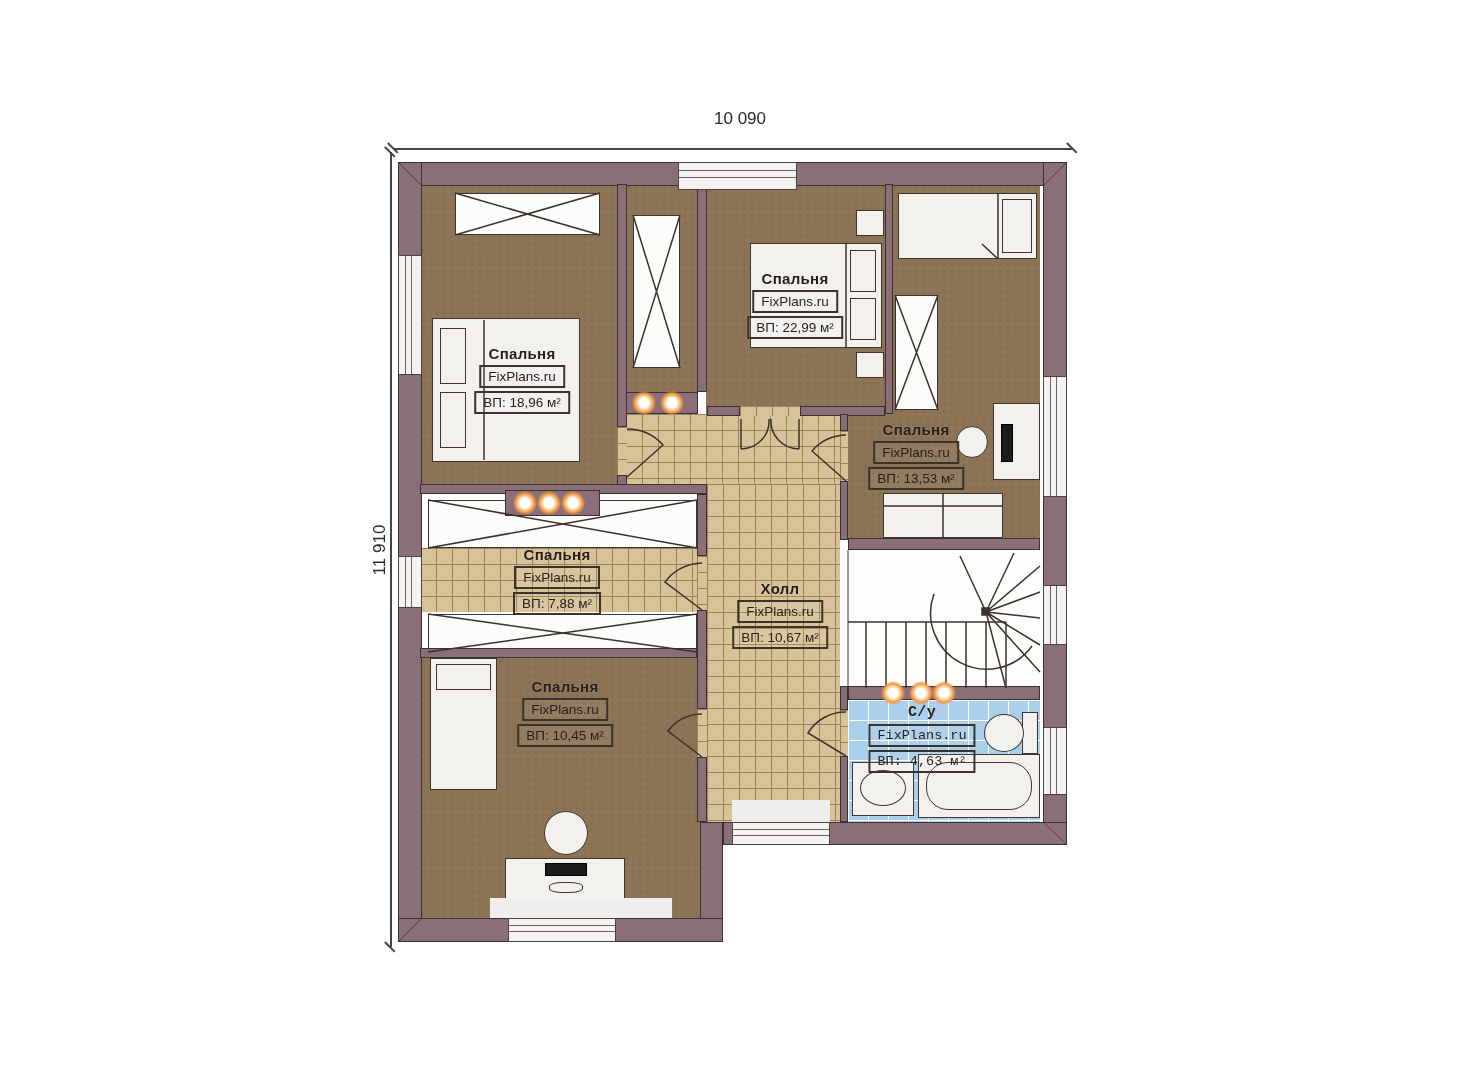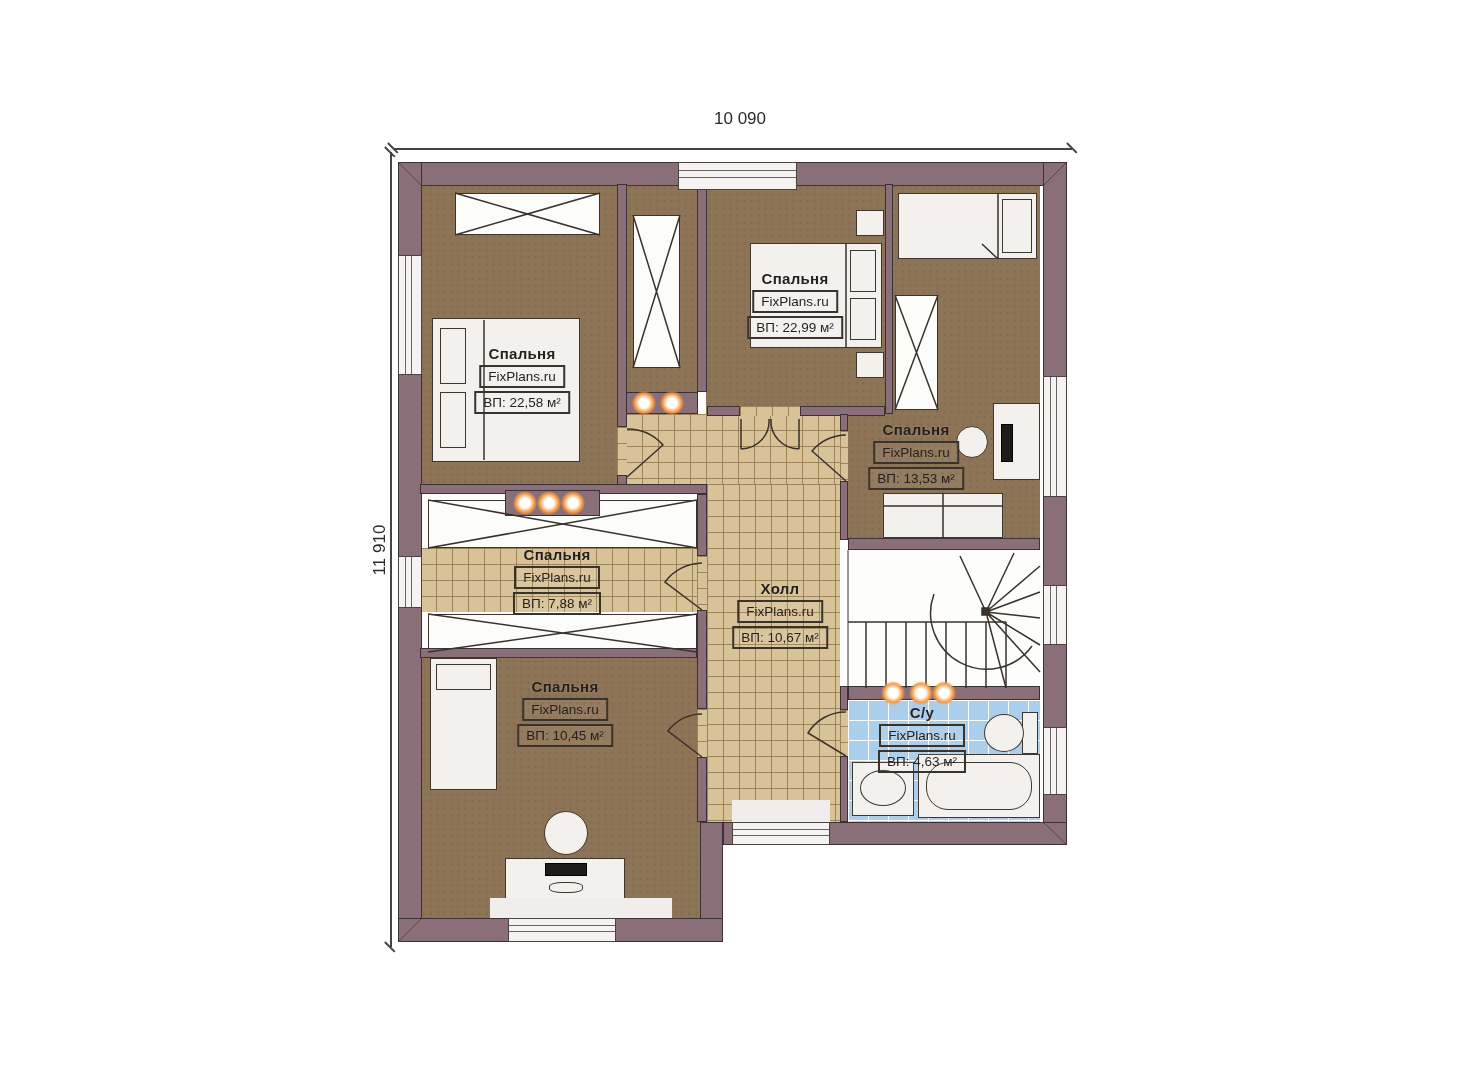--- a/index.html
+++ b/index.html
@@ -190,21 +190,21 @@
   <div class="light" style="left:513px;top:491px;"></div>
   <div class="light" style="left:537px;top:491px;"></div>
   <div class="light" style="left:561px;top:491px;"></div>
   <div class="light" style="left:881px;top:681px;"></div>
   <div class="light" style="left:909px;top:681px;"></div>
   <div class="light" style="left:932px;top:681px;"></div>
 
   <div class="room-label" style="left:522px;top:345px;">
     <div class="room-name">Спальня</div>
     <div class="label-box">FixPlans.ru</div>
-    <div class="label-box">ВП: 22,58 м²</div>
+    <div class="label-box">ВП: 18,96 м²</div>
   </div>
   <div class="room-label" style="left:795px;top:270px;">
     <div class="room-name">Спальня</div>
     <div class="label-box">FixPlans.ru</div>
     <div class="label-box">ВП: 22,99 м²</div>
   </div>
   <div class="room-label" style="left:916px;top:421px;">
     <div class="room-name">Спальня</div>
     <div class="label-box">FixPlans.ru</div>
     <div class="label-box">ВП: 13,53 м²</div>
@@ -217,21 +217,21 @@
   <div class="room-label" style="left:780px;top:580px;">
     <div class="room-name">Холл</div>
     <div class="label-box">FixPlans.ru</div>
     <div class="label-box">ВП: 10,67 м²</div>
   </div>
   <div class="room-label" style="left:565px;top:678px;">
     <div class="room-name">Спальня</div>
     <div class="label-box">FixPlans.ru</div>
     <div class="label-box">ВП: 10,45 м²</div>
   </div>
-  <div class="room-label" style="left:922px;top:704px;">
+  <div class="room-label" style="left:922px;top:704px;font-family:Liberation Mono, monospace;">
     <div class="room-name">С/у</div>
     <div class="label-box">FixPlans.ru</div>
     <div class="label-box">ВП: 4,63 м²</div>
   </div>
 
   <div class="dim-line" style="left:393px;top:148px;width:679px;height:1.5px;"></div>
   <div class="dim-tick" style="left:386px;top:147px;"></div>
   <div class="dim-tick" style="left:1065px;top:147px;"></div>
   <div class="dim-text" style="left:695px;top:109px;width:90px;">10 090</div>
 

